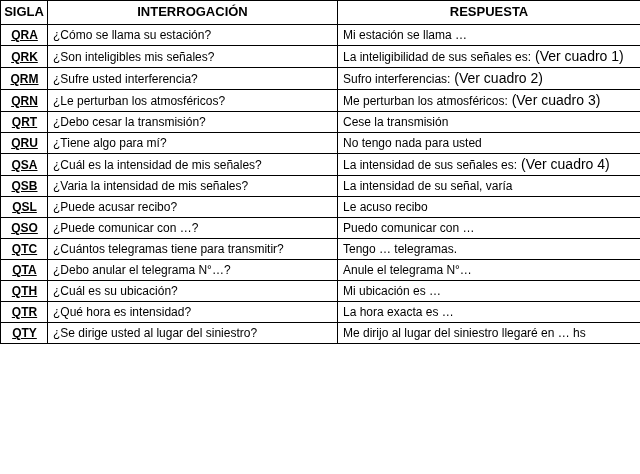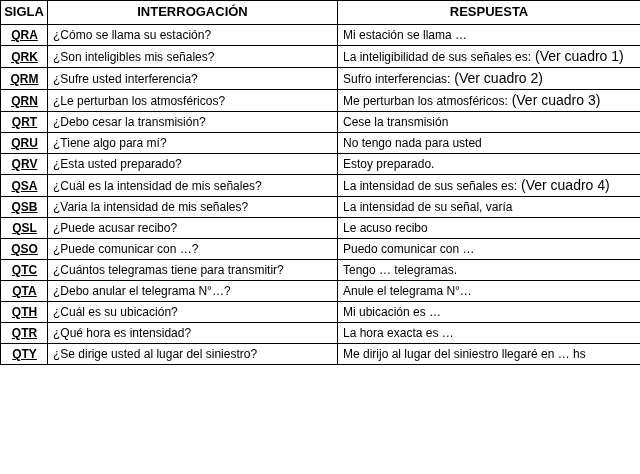--- a/index.html
+++ b/index.html
@@ -93,25 +93,20 @@
         <td class="sigla">QRT</td>
         <td class="preg">¿Debo cesar la transmisión?</td>
         <td class="resp"><span>Cese la transmisión</span></td>
       </tr>
       <tr>
         <td class="sigla">QRU</td>
         <td class="preg">¿Tiene algo para mí?</td>
         <td class="resp"><span>No tengo nada para usted</span></td>
       </tr>
       <tr>
-        <td class="sigla">QRV</td>
-        <td class="preg">¿Esta usted preparado?</td>
-        <td class="resp"><span>Estoy preparado.</span></td>
-      </tr>
-      <tr>
         <td class="sigla">QSA</td>
         <td class="preg">¿Cuál es la intensidad de mis señales?</td>
         <td class="resp"><span>La intensidad de sus señales es:</span><span class="note">  (Ver cuadro 4)</span></td>
       </tr>
       <tr>
         <td class="sigla">QSB</td>
         <td class="preg">¿Varia la intensidad de mis señales?</td>
         <td class="resp"><span>La intensidad de su señal, varía</span></td>
       </tr>
       <tr>

